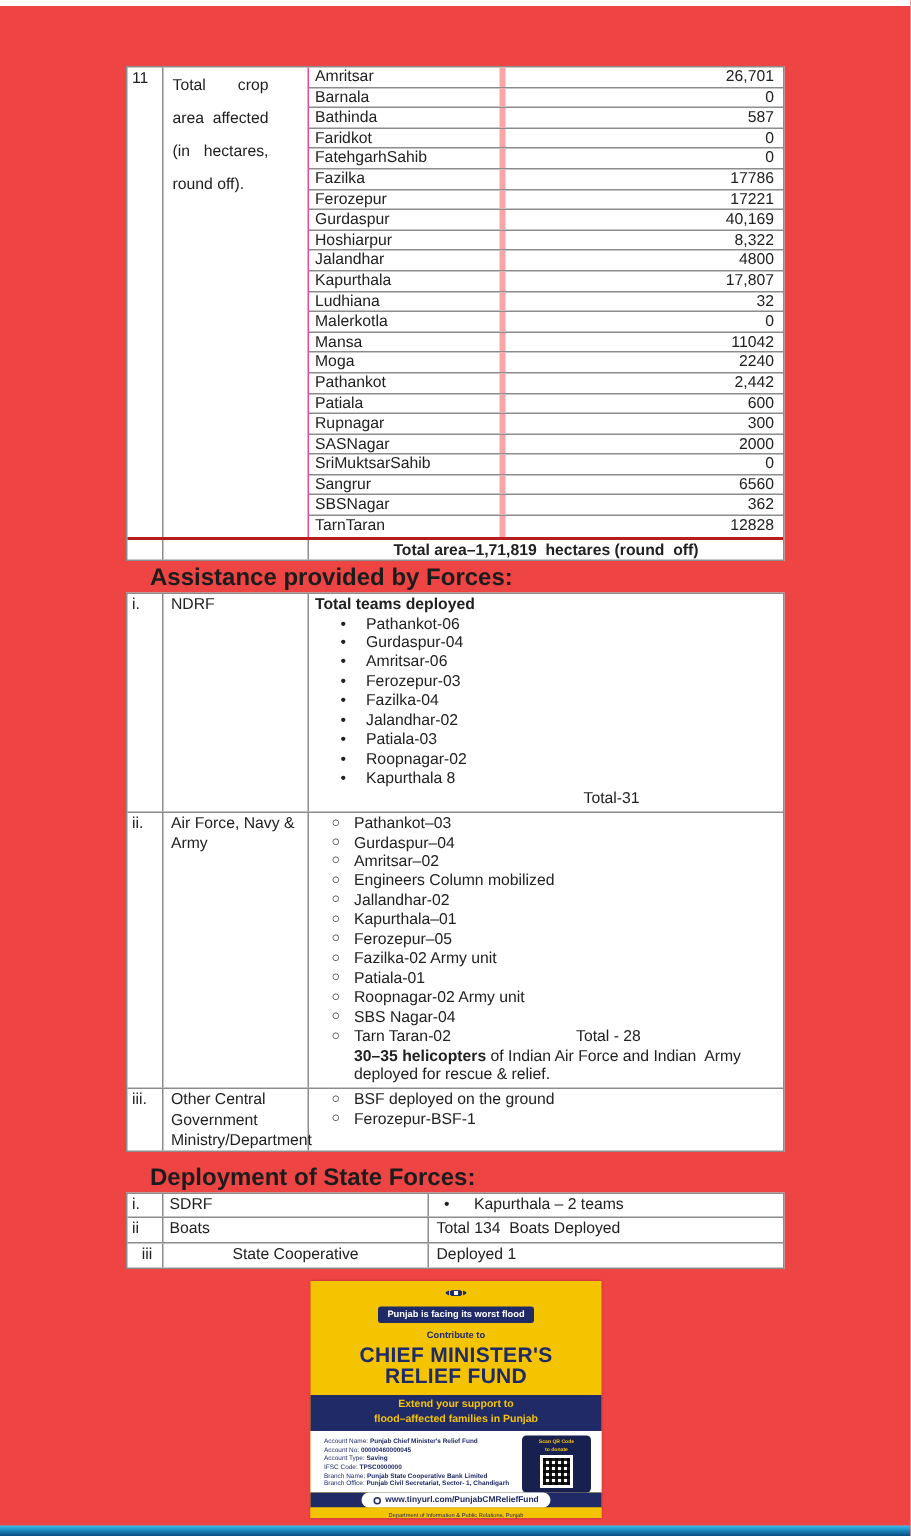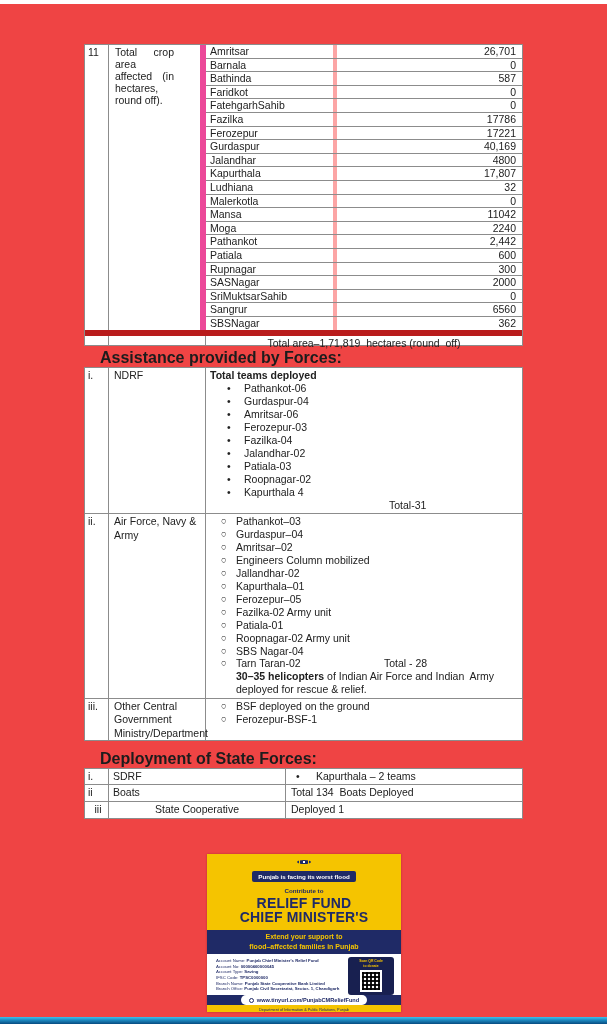--- a/index.html
+++ b/index.html
@@ -10,28 +10,28 @@
     font-family: "Liberation Sans", sans-serif; color: #212121;
   }
   .content { position: absolute; left: 84px; top: 40px; width: 439px; }
 
   
   .tbl { border: 1px solid #8c8c8c; width: 439px; background: #fff; }
 
   
   .t1-top { display: flex; }
   .t1-no   { width: 24px; border-right: 1px solid #8c8c8c; font-size: 10.5px; padding: 1px 0 0 3px; }
-  .t1-label{ width: 97px; border-right: 6px solid #ec4899; font-size: 10.5px; line-height: 12px;
+  .t1-label{ width: 97px; border-right: 1px solid #ec4899; font-size: 10.5px; line-height: 22px;
              padding: 1px 26px 0 6px; text-align: justify; }
   .t1-data { flex: 1; }
   .d-row  { display: flex; border-bottom: 1px solid #8c8c8c; height: 13.6px; font-size: 10.5px; line-height: 12.8px; }
   .t1-data .d-row:last-child { border-bottom: none; }
   .d-name { width: 131px; border-right: 4px solid #fca5a5; padding: 0 4px; overflow: hidden; }
   .d-val  { flex: 1; text-align: right; padding: 0 6px; }
-  .t1-total { display: flex; border-top: 6px solid #b91c1c; height: 15px; font-size: 10.5px; font-weight: normal; line-height: 14px; }
+  .t1-total { display: flex; border-top: 2px solid #b91c1c; height: 15px; font-size: 10.5px; font-weight: bold; line-height: 14px; }
   .tc1 { width: 24px; border-right: 1px solid #8c8c8c; }
   .tc2 { width: 97px; border-right: 1px solid #8c8c8c; }
   .tc3 { flex: 1; text-align: center; white-space: pre; }
 
   
   .sec-h { font-size: 16px; font-weight: bold; margin: 5px 0 3px 16px; line-height: 13px; color: #1c1c1c; }
   .sec-h2 { margin-top: 11px; }
 
   
   .t2-row { display: flex; border-bottom: 1px solid #8c8c8c; }
@@ -133,20 +133,24 @@
             <div class="d-row">
               <div class="d-name">Ferozepur</div>
               <div class="d-val">17221</div>
             </div>
 
             <div class="d-row">
               <div class="d-name">Gurdaspur</div>
               <div class="d-val">40,169</div>
             </div>
 
+            <div class="d-row">
+              <div class="d-name">Hoshiarpur</div>
+              <div class="d-val">8,322</div>
+            </div>
 
             <div class="d-row">
               <div class="d-name">Jalandhar</div>
               <div class="d-val">4800</div>
             </div>
 
             <div class="d-row">
               <div class="d-name">Kapurthala</div>
               <div class="d-val">17,807</div>
             </div>
@@ -199,20 +203,24 @@
             <div class="d-row">
               <div class="d-name">Sangrur</div>
               <div class="d-val">6560</div>
             </div>
 
             <div class="d-row">
               <div class="d-name">SBSNagar</div>
               <div class="d-val">362</div>
             </div>
 
+            <div class="d-row">
+              <div class="d-name">TarnTaran</div>
+              <div class="d-val">12828</div>
+            </div>
           </div>
       </div>
       <div class="t1-total">
         <div class="tc1"></div>
         <div class="tc2"></div>
         <div class="tc3">Total area–1,71,819  hectares (round  off)</div>
       </div>
     </div>
 
     <div class="sec-h">Assistance provided by Forces:</div>
@@ -261,21 +269,21 @@
                 <span>Patiala-03</span>
               </div>
 
               <div class="b-row">
                 <span class="blt">•</span>
                 <span>Roopnagar-02</span>
               </div>
 
               <div class="b-row">
                 <span class="blt">•</span>
-                <span>Kapurthala 4</span>
+                <span>Kapurthala 8</span>
               </div>
             </div>
           <div class="total-line">Total-31</div>
         </div>
       </div>
 
       <div class="t2-row">
         <div class="f-no">ii.</div>
         <div class="f-agency">Air Force, Navy &amp; Army</div>
         <div class="f-content">
@@ -389,22 +397,22 @@
     </div>
   </div>
 
   <div class="poster">
     <div class="p-emblem"></div>
     <div>
       <span class="p-badge">Punjab is facing its worst flood</span>
     </div>
     <div class="p-contrib">Contribute to</div>
     <div class="p-title">
+      <div>CHIEF MINISTER'S</div>
       <div>RELIEF FUND</div>
-      <div>CHIEF MINISTER'S</div>
     </div>
     <div class="p-band">
       <div>Extend your support to</div>
       <div>flood–affected families in Punjab</div>
     </div>
     <div class="p-white">
       <div class="p-details">
 
           <div class="p-line">
             <span>Account Name:</span>

